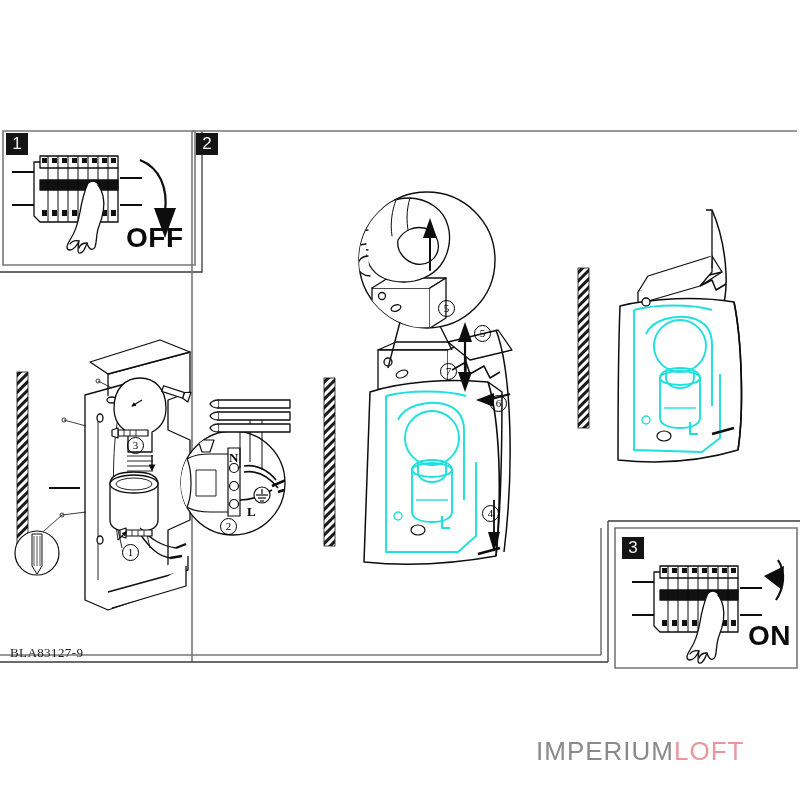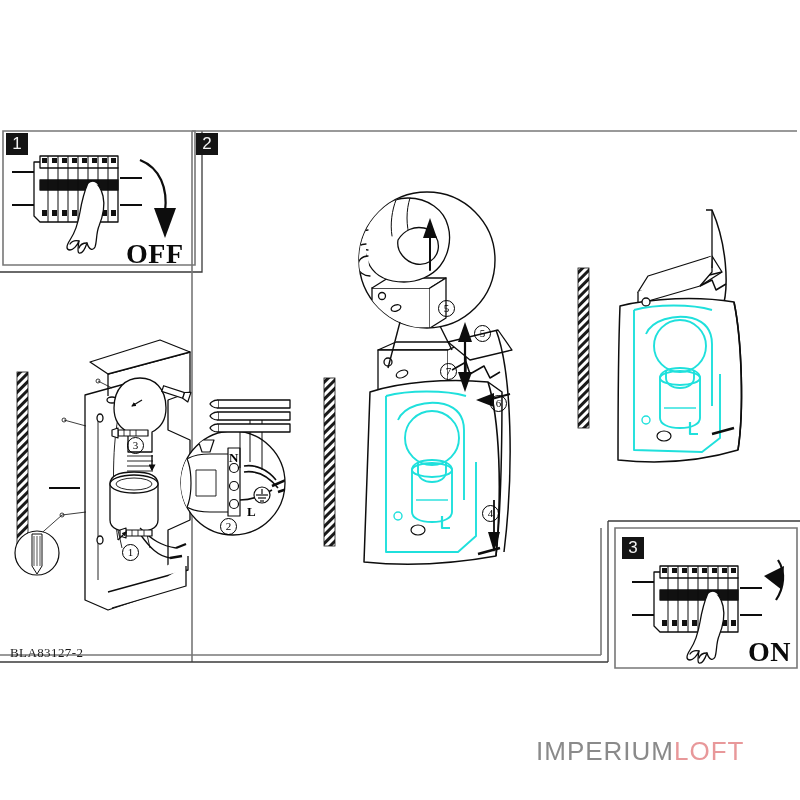--- a/index.html
+++ b/index.html
@@ -38,26 +38,25 @@
     font-weight: 400;
     letter-spacing: 0;
     z-index: 5;
   }
   #badge-1 { left: 6px;  top: 133px; }
   #badge-2 { left: 196px; top: 133px; }
   #badge-3 { left: 622px; top: 537px; }
 
   .word-label {
     position: absolute;
-    font-family: Liberation Serif, serif;
+    font-family: Liberation Sans, sans-serif;
     font-weight: bold;
     color: #0a0a0a;
     z-index: 5;
     letter-spacing: 0.5px;
-    margin-top: 16px;
   }
   #label-off { left: 126px; top: 222px; font-size: 28px; }
   #label-on  { left: 748px; top: 620px; font-size: 28px; }
 
   #model-code {
     position: absolute;
     left: 10px;
     top: 645px;
     font-family: "Liberation Serif", serif;
     font-size: 13px;
@@ -554,17 +553,17 @@
 
   <div class="circ-num" id="cn-1">1</div>
   <div class="circ-num" id="cn-2">2</div>
   <div class="circ-num" id="cn-3">3</div>
   <div class="circ-num" id="cn-4">4</div>
   <div class="circ-num" id="cn-5a">5</div>
   <div class="circ-num" id="cn-5b">5</div>
   <div class="circ-num" id="cn-6">6</div>
   <div class="circ-num" id="cn-7">7</div>
 
-  <div id="model-code">BLA83127-2</div>
+  <div id="model-code">BLA83127-9</div>
 
   <div id="brand-logo"><span class="brand-a">IMPERIUM</span><span class="brand-b">LOFT</span></div>
 
 </div>
 
 </body></html>

